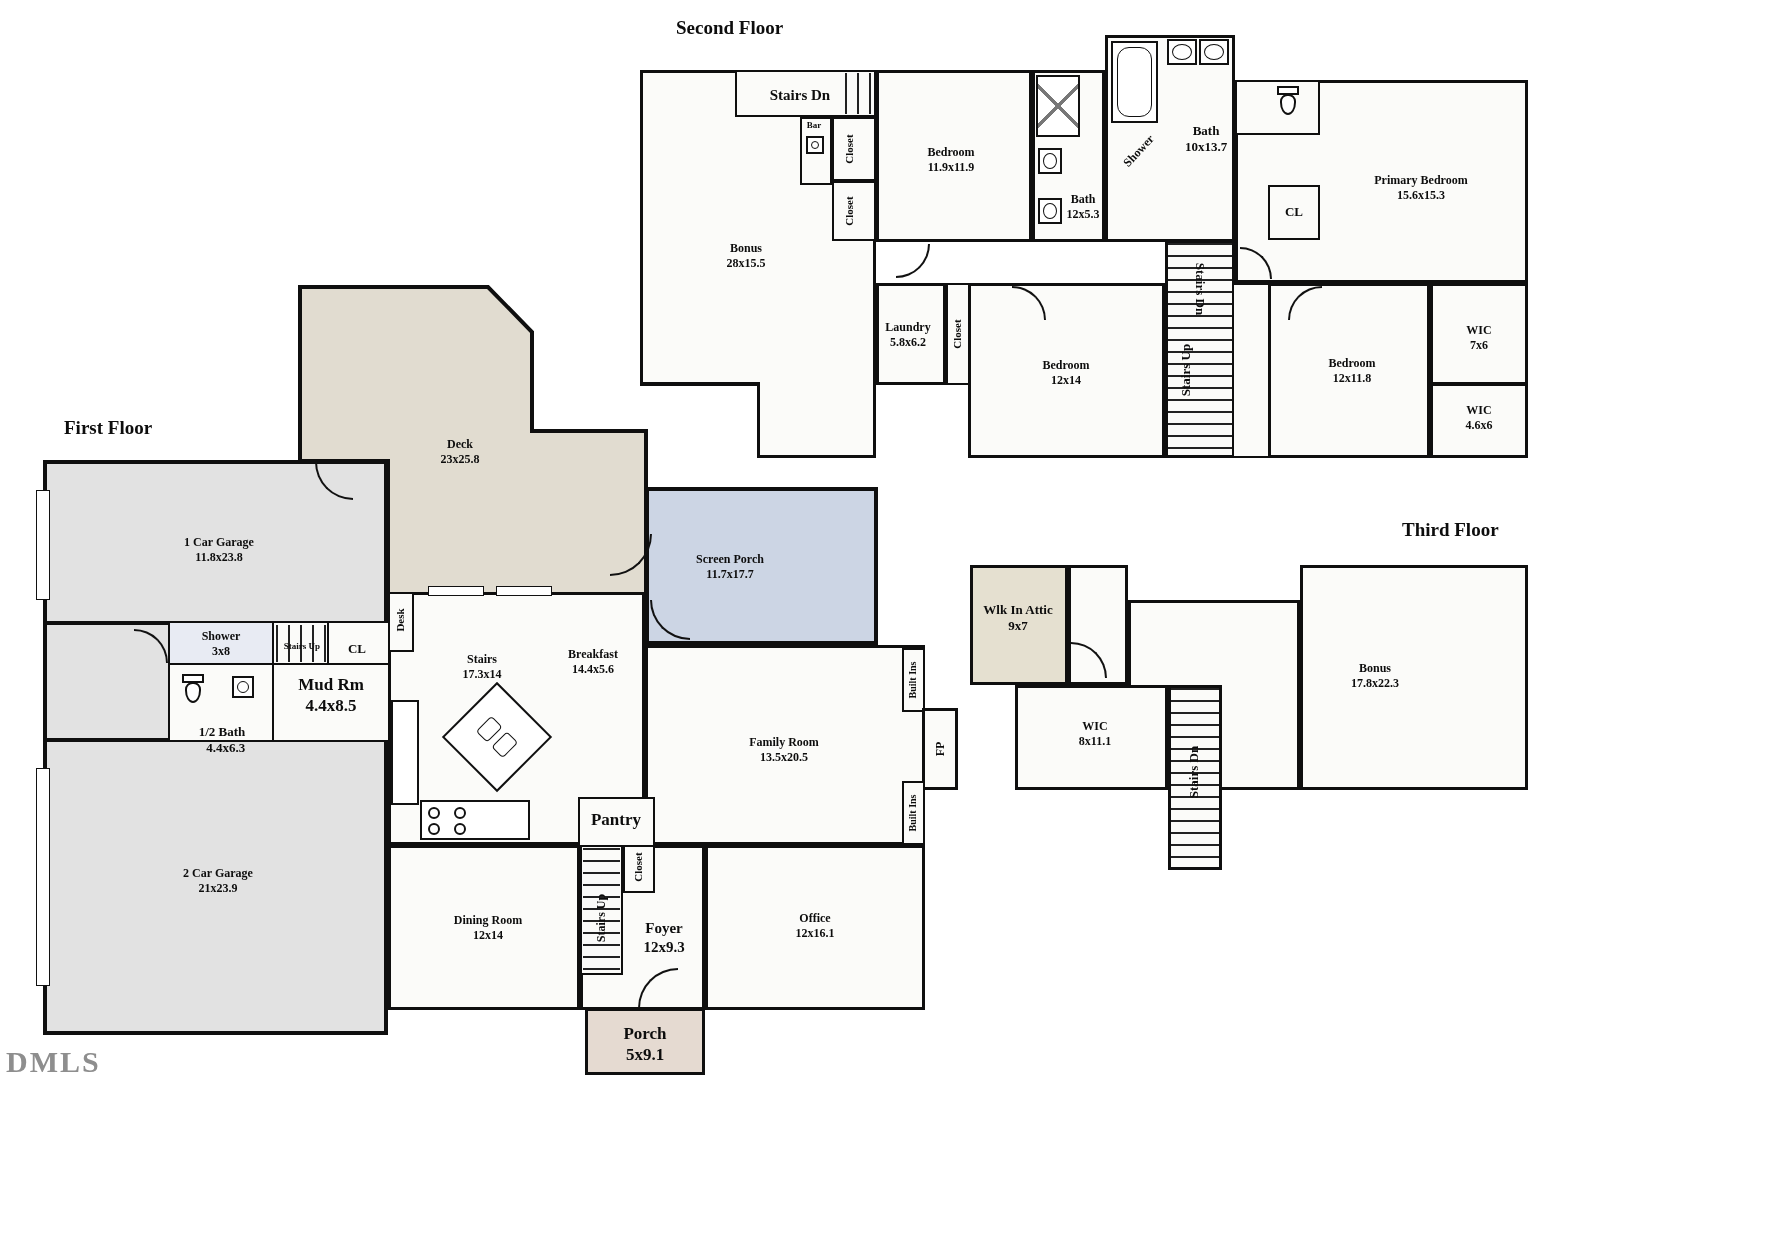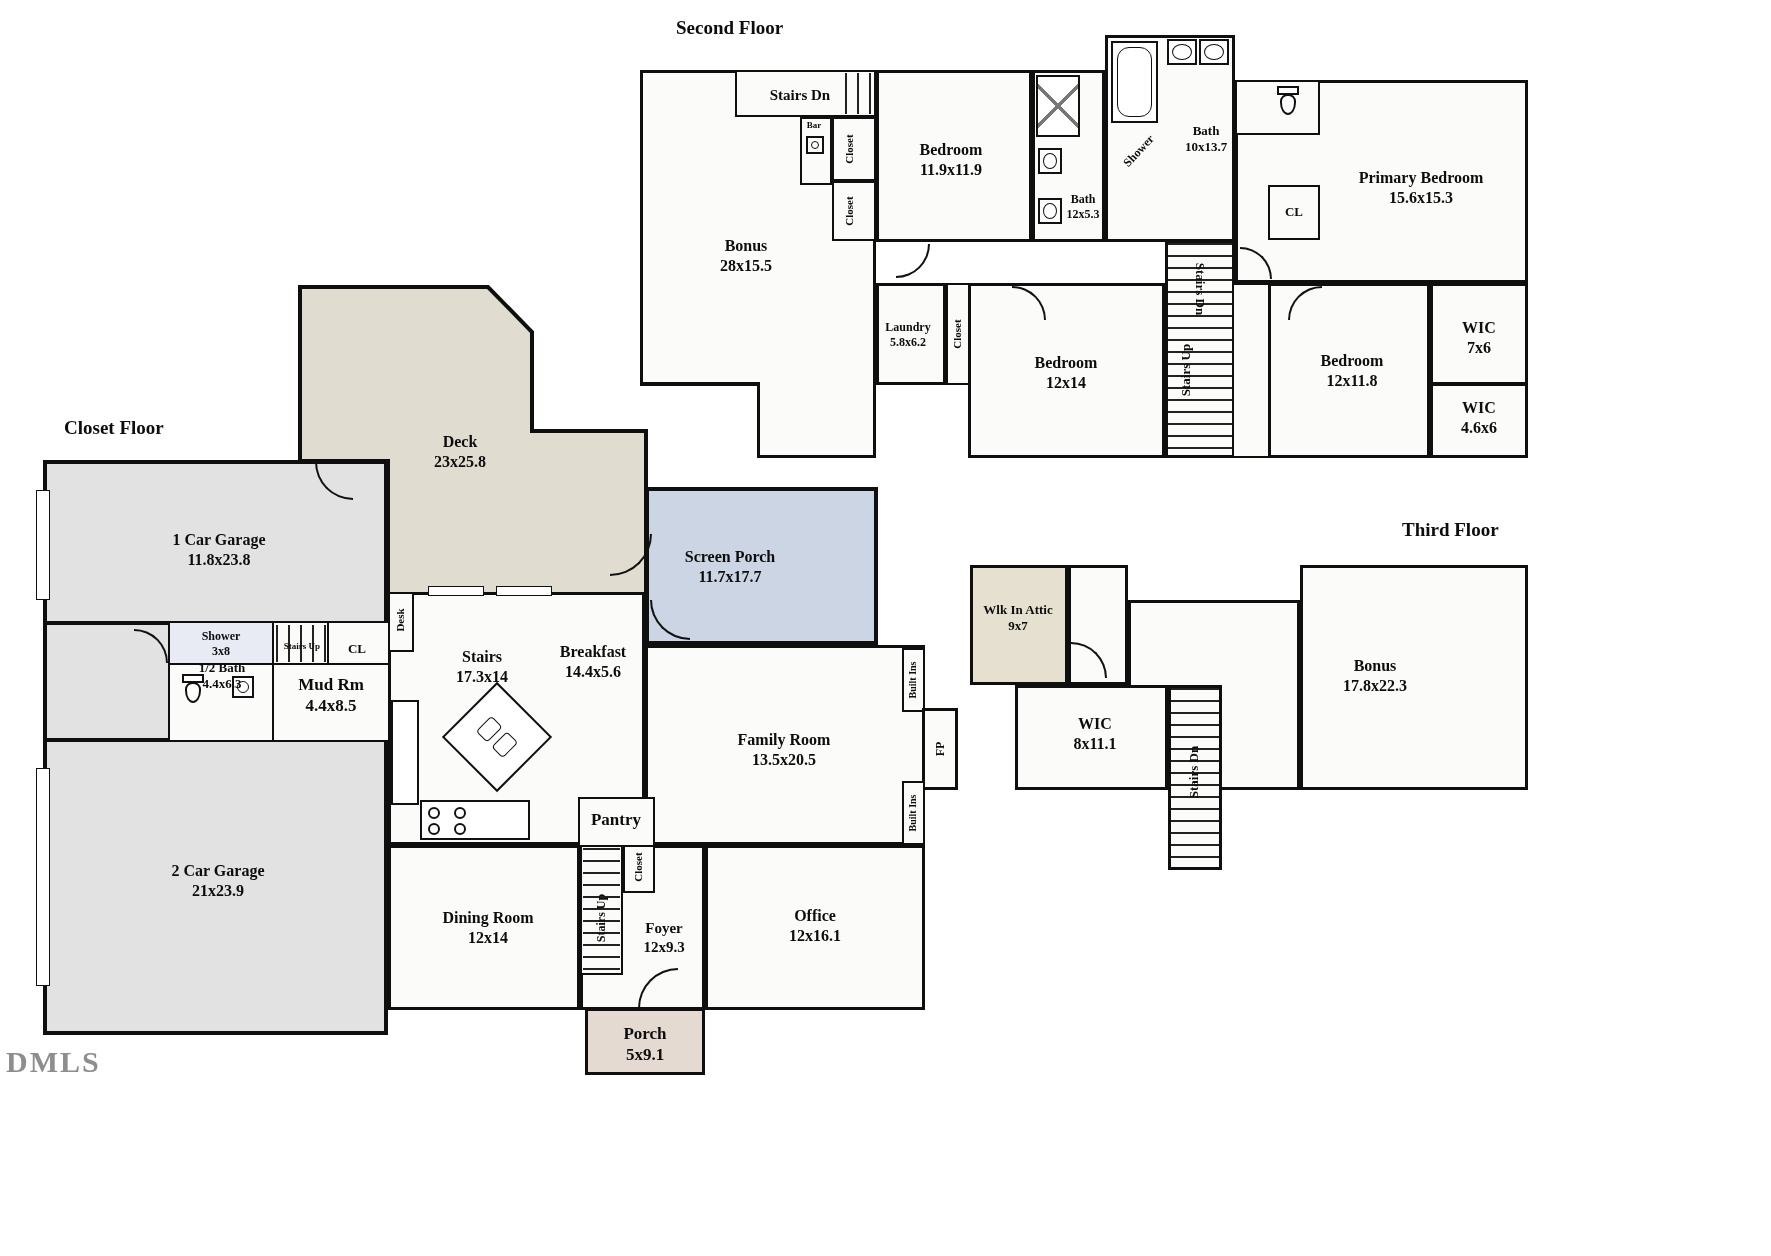--- a/index.html
+++ b/index.html
@@ -10,21 +10,21 @@
   .thick{border-width:4px;}
   .gray{background:#e2e2e2;}
   .blue{background:#ccd5e4;}
   .tan{background:#e5dad1;}
   .atticfill{background:#e5e0d0;}
   .stor{background:#e8ebf3;}
   .noTop{border-top:none;}
   .noBottom{border-bottom:none;}
   .wall{position:absolute;background:#0f0f0f;}
   .label{position:absolute;transform:translate(-50%,-50%);text-align:center;font-weight:bold;
-         line-height:1.25;white-space:nowrap;font-size:16px;}
+         line-height:1.25;white-space:nowrap;font-size:12px;}
   .label .nm{display:block;}
   .label .dims{display:block;}
   .vert{transform:translate(-50%,-50%) rotate(-90deg);}
   .vertcw{transform:translate(-50%,-50%) rotate(90deg);}
   .diag{transform:translate(-50%,-50%) rotate(-47deg);}
   .f15{font-size:15px;}.f14{font-size:17px;}.f13{font-size:13px;}
   .f12{font-size:12px;}.f11{font-size:11px;}.f10{font-size:10px;}.f9{font-size:9px;}
   .title{position:absolute;font-size:19px;font-weight:bold;font-family:Liberation Serif, serif;}
   .treads-v{position:absolute;background:repeating-linear-gradient(90deg,#222 0 2px,transparent 2px 12px);}
   .treads-h{position:absolute;background:repeating-linear-gradient(180deg,#222 0 2px,transparent 2px 12px);}
@@ -164,21 +164,21 @@
     </div>
   <div class="label" style="left:1479px;top:338px;">
     <span class="nm">WIC</span>
     <span class="dims">7x6</span>
     </div>
   <div class="label" style="left:1479px;top:418px;">
     <span class="nm">WIC</span>
     <span class="dims">4.6x6</span>
     </div>
 
-  <div class="title" style="left:64px;top:417px;">Closet Floor</div>
+  <div class="title" style="left:64px;top:417px;">First Floor</div>
 
   <svg style="position:absolute;left:298px;top:285px;" width="350" height="312">
     <polygon points="2,2 190,2 234,47 234,146 348,146 348,310 90,310 90,176 2,176" fill="#e1dcd0" stroke="#0f0f0f" stroke-width="4"></polygon>
   </svg>
 
   <div class="room thick gray" style="left:43px;top:460px;width:345px;height:575px;"></div>
   <div class="wall" style="left:43px;top:621px;width:129px;height:4px;"></div>
   <div class="wall" style="left:43px;top:738px;width:129px;height:4px;"></div>
 
   <div class="room thin stor" style="left:168px;top:621px;width:107px;height:45px;"></div>
@@ -247,21 +247,21 @@
   <div class="label f12" style="left:221px;top:644px;">
     <span class="nm">Shower</span>
     <span class="dims">3x8</span>
     </div>
   <div class="label f9" style="left:302px;top:647px;">
     <span class="nm">Stairs Up</span>
     </div>
   <div class="label f13" style="left:357px;top:649px;">
     <span class="nm">CL</span>
     </div>
-  <div class="label f13" style="left:222px;top:676px;">
+  <div class="label f13" style="left:222px;top:740px;text-align:right;">
     <span class="nm">1/2 Bath</span>
     <span class="dims">4.4x6.3</span>
     </div>
   <div class="label f14" style="left:331px;top:695px;">
     <span class="nm">Mud Rm</span>
     <span class="dims">4.4x8.5</span>
     </div>
   <div class="label vert f11" style="left:401px;top:620px;">
     <span class="nm">Desk</span>
     </div>

